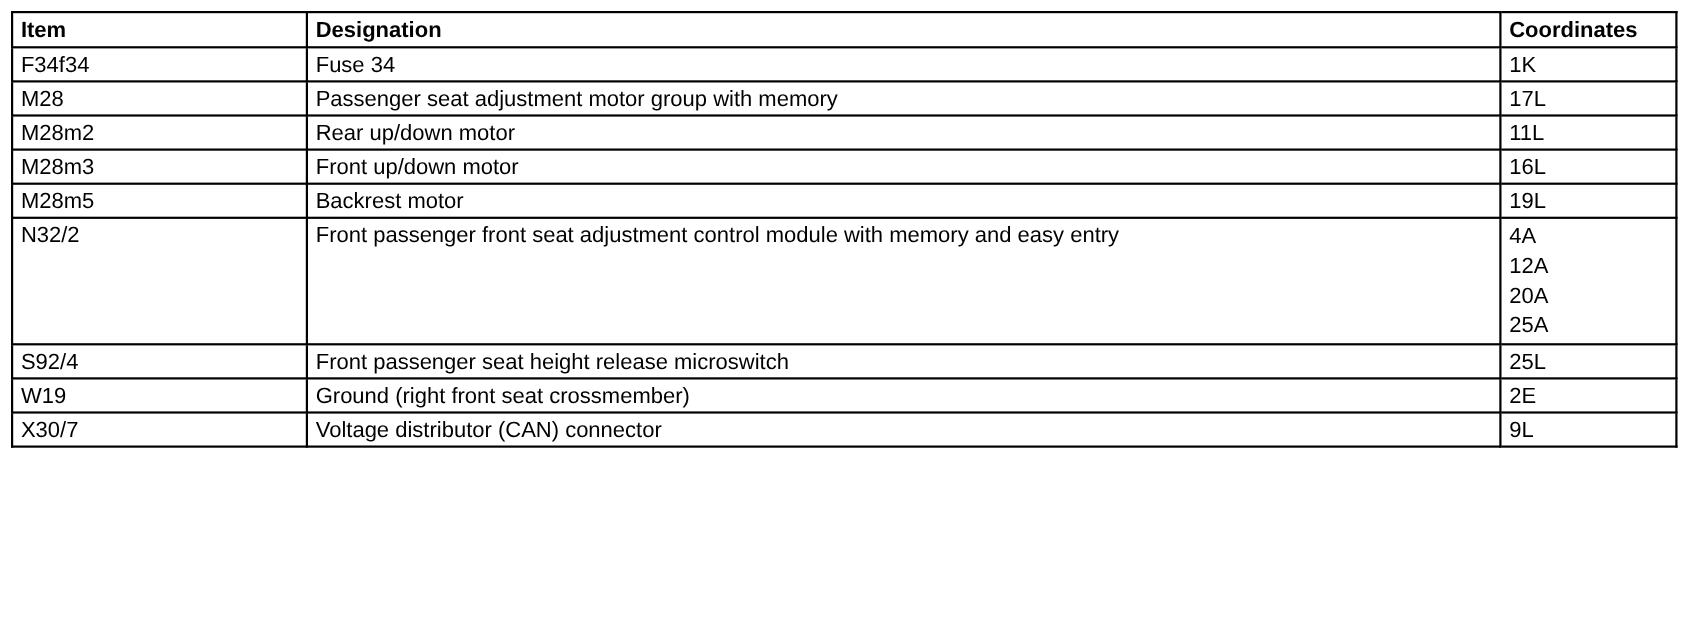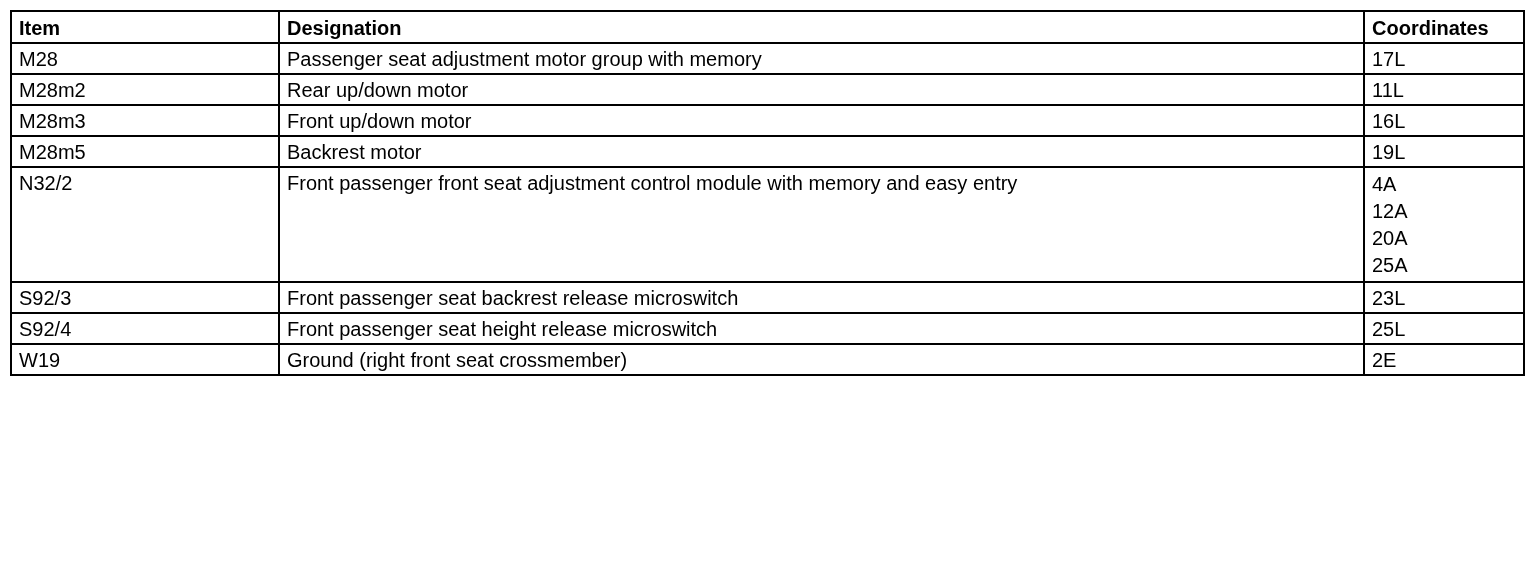--- a/index.html
+++ b/index.html
@@ -62,20 +62,27 @@
     </colgroup>
     <thead>
       <tr>
         <th>Item</th>
         <th>Designation</th>
         <th>Coordinates</th>
       </tr>
     </thead>
     <tbody>
 
+  <tr>
+    <td>F34f34</td>
+    <td>Fuse 34</td>
+    <td>
+            <div class="coord-line">1K</div>
+          </td>
+  </tr>
 
   <tr>
     <td>M28</td>
     <td>Passenger seat adjustment motor group with memory</td>
     <td>
             <div class="coord-line">17L</div>
           </td>
   </tr>
 
 
@@ -108,40 +115,40 @@
     <td>N32/2</td>
     <td>Front passenger front seat adjustment control module with memory and easy entry</td>
     <td>
             <div class="coord-line">4A</div>
             <div class="coord-line">12A</div>
             <div class="coord-line">20A</div>
             <div class="coord-line">25A</div>
           </td>
   </tr>
 
-  <tr>
-    <td>S92/3</td>
-    <td>Front passenger seat backrest release microswitch</td>
-    <td>
-            <div class="coord-line">23L</div>
-          </td>
-  </tr>
 
   <tr>
     <td>S92/4</td>
     <td>Front passenger seat height release microswitch</td>
     <td>
             <div class="coord-line">25L</div>
           </td>
   </tr>
 
   <tr>
     <td>W19</td>
     <td>Ground (right front seat crossmember)</td>
     <td>
             <div class="coord-line">2E</div>
           </td>
   </tr>
 
 
+  <tr>
+    <td>X30/7</td>
+    <td>Voltage distributor (CAN) connector</td>
+    <td>
+            <div class="coord-line">9L</div>
+          </td>
+  </tr>
 </tbody>
   </table>
 </div>
 
 </body></html>

